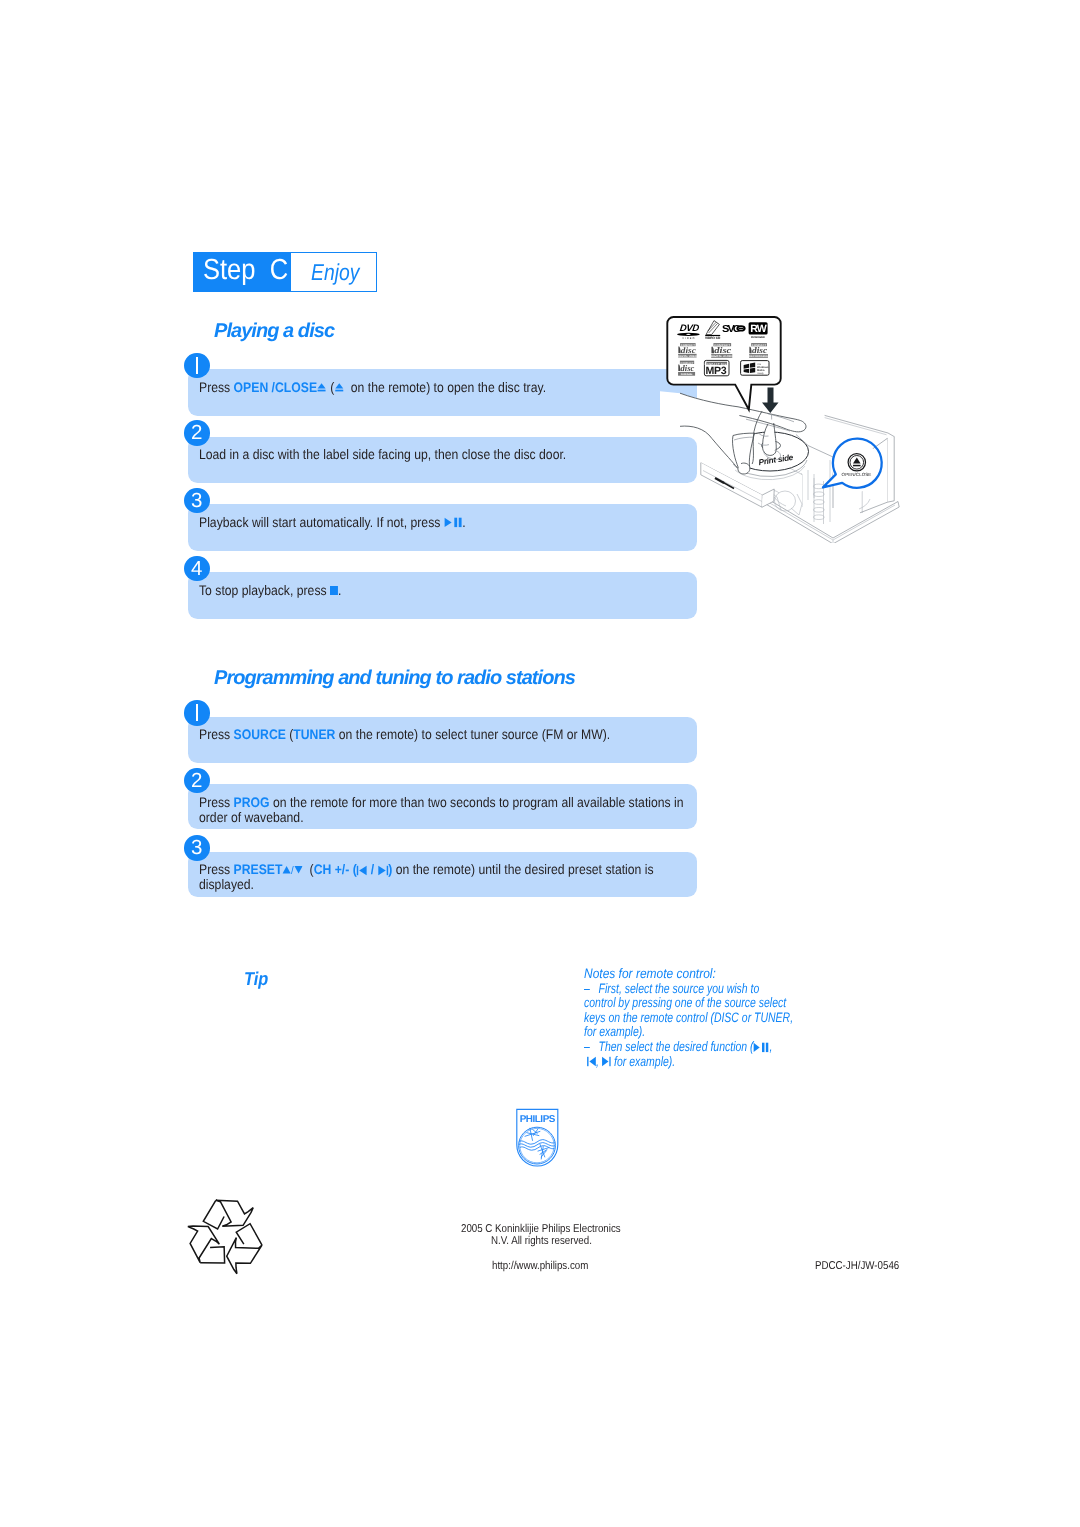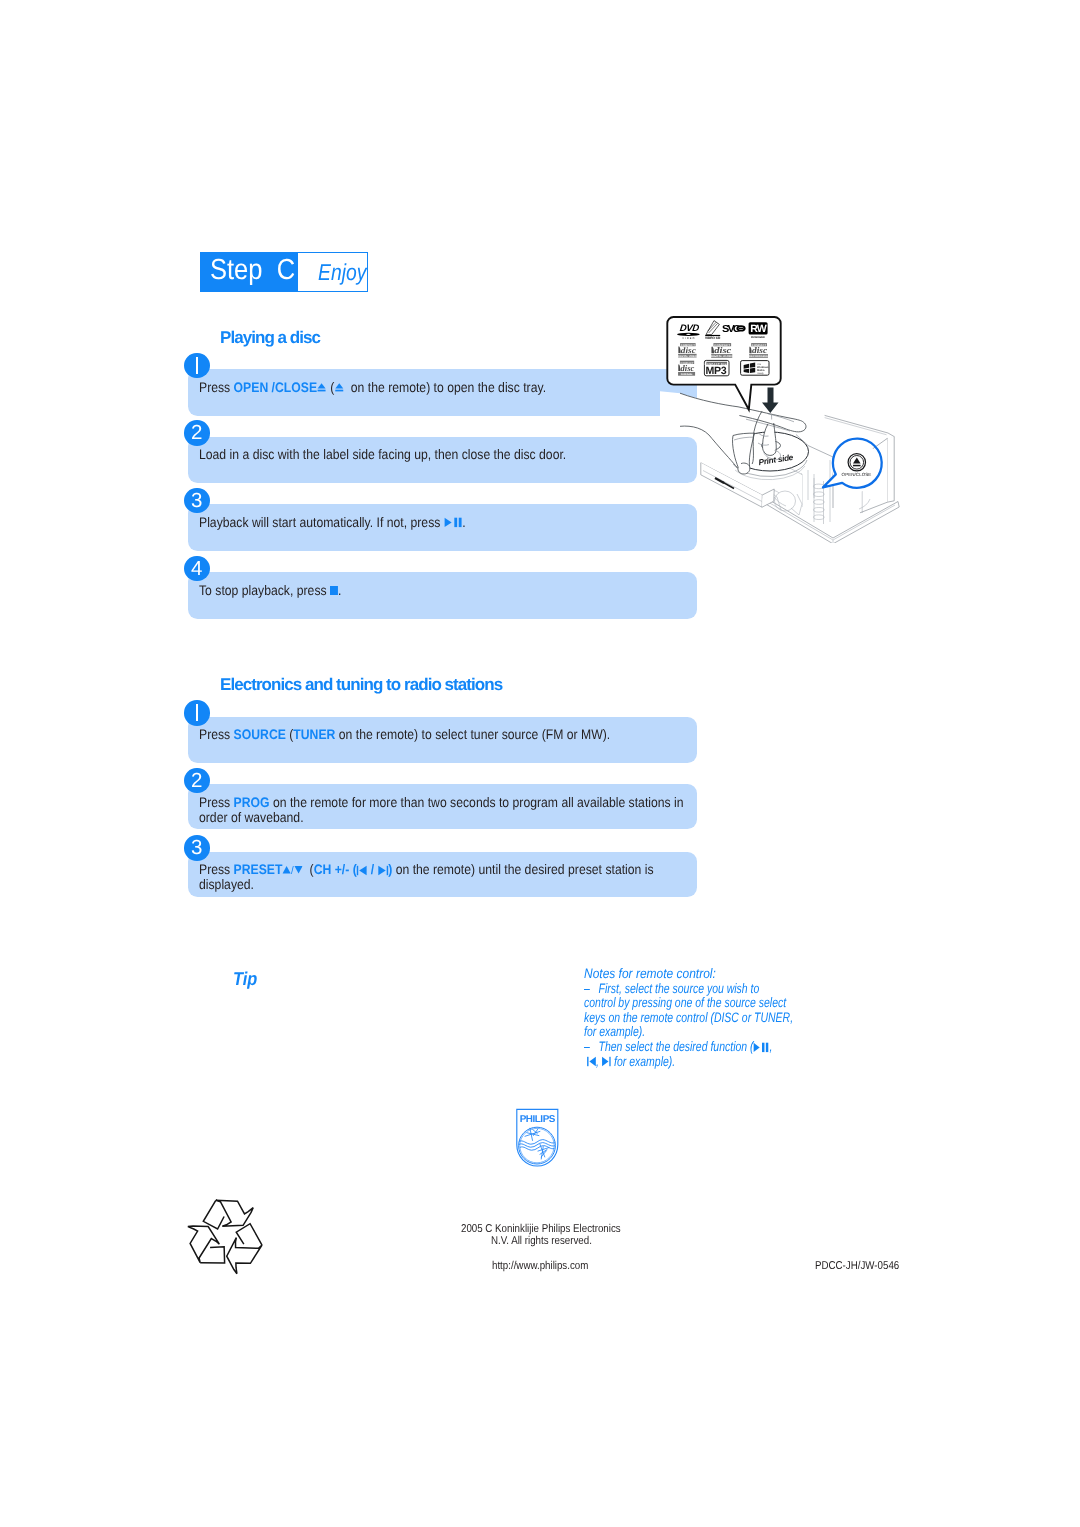--- a/index.html
+++ b/index.html
@@ -4,33 +4,33 @@
 <title>Philips Quick Start Guide - Step C</title>
 <style>
   html,body{margin:0;padding:0;background:#fff;}
   body{width:1080px;height:1527px;position:relative;overflow:hidden;
        font-family:"Liberation Sans",sans-serif;
        -webkit-font-smoothing:antialiased;text-rendering:geometricPrecision;}
   svg text{-webkit-font-smoothing:antialiased;}
   .page{position:absolute;left:0;top:0;width:1080px;height:1527px;}
 
   
-  .step-badge{position:absolute;left:200px;top:252px;width:168px;height:40px;
+  .step-badge{position:absolute;left:193px;top:252px;width:184px;height:40px;
      border:1.4px solid #1286f7;box-sizing:border-box;padding-left:28px;}
   .step-badge .left{position:absolute;left:0;top:0;width:97px;height:100%;
      background:#1286f7;}
   .step-badge .label{position:absolute;left:8.5px;top:1px;color:#fff;font-size:29px;
      line-height:33px;white-space:nowrap;transform:scaleX(0.88);transform-origin:left top;}
   .step-badge .sub{position:absolute;left:116.5px;top:4px;color:#1286f7;font-size:23px;
      font-style:italic;line-height:30px;white-space:nowrap;
      transform:scaleX(0.84);transform-origin:left top;}
 
   
-  h2.sect{position:absolute;margin:8px;color:#1286f7;font-weight:bold;
-     font-size:17px;white-space:nowrap;letter-spacing:-0.95px;line-height:23px;}
+  h2.sect{position:absolute;margin:2px;color:#1286f7;font-style:italic;font-weight:bold;
+     font-size:20px;white-space:nowrap;letter-spacing:-0.95px;line-height:23px;}
 
   
   .step{position:absolute;}
   .step .bar{position:absolute;left:4px;top:16.5px;background:#bcd9fc;border-radius:9.5px;}
   .step .num{position:absolute;left:0;top:0px;width:25.5px;height:25.5px;border-radius:50%;
      background:#1286f7;color:#fff;font-size:20.5px;line-height:25.5px;text-align:center;
      font-family:"Liberation Sans",sans-serif;font-weight:300;}
   .step .num .one{display:inline-block;width:1.6px;height:16.8px;background:#fff;
      vertical-align:middle;margin-top:-1.5px;}
   .step .txt{position:absolute;left:15px;top:27px;font-size:13.8px;color:#231f20;
@@ -97,21 +97,21 @@
       </div>
       <div class="step" style="left: 184px; top: 555.5px;">
         <div class="bar" style="width:509px;height:46.5px"></div>
         <div class="num">4</div>
         <div class="txt" style="width:552.5px"><span>To stop playback, press </span><span class="glyph-wrap" style="color:#1286f7"><svg class="glyph" width="9" height="9" viewBox="0 0 9 9">
               <rect x="0" y="0" width="9" height="9" fill="currentColor"></rect>
             </svg></span><span>.</span></div>
       </div>
     </div>
 
-  <h2 class="sect" style="left:212px;top:665px">Electronics and tuning to radio stations</h2>
+  <h2 class="sect" style="left:212px;top:665px">Programming and tuning to radio stations</h2>
   <div id="steps-radio">
       <div class="step" style="left: 184px; top: 700px;">
         <div class="bar" style="width:509px;height:46.5px"></div>
         <div class="num"><span class="one"></span></div>
         <div class="txt" style="width:552.5px"><span>Press </span><span class="hl">SOURCE</span><span> (</span><span class="hl">TUNER</span><span> on the remote) to select tuner source (FM or MW).</span></div>
       </div>
       <div class="step" style="left: 184px; top: 767.5px;">
         <div class="bar" style="width:509px;height:45px"></div>
         <div class="num">2</div>
         <div class="txt" style="width:552.5px"><span>Press </span><span class="hl">PROG</span><span> on the remote for more than two seconds to program all available stations in order of waveband.</span></div>
@@ -396,21 +396,21 @@
                  A 24.6 24.6 0 0 1 838.8 444.8 Z" fill="none" stroke="#0d6fe8" stroke-width="2.3" stroke-linejoin="round"></path>
         <circle cx="854.8" cy="462.3" r="8.7" fill="none" stroke="#18191b" stroke-width="1.25"></circle>
         <circle cx="854.8" cy="462.3" r="6.8" fill="none" stroke="#18191b" stroke-width="0.9"></circle>
         <path d="M854.8 457.6 L858.6 463.4 L851 463.4 Z" fill="#18191b"></path>
         <rect x="851" y="464.8" width="7.6" height="1.5" fill="#18191b"></rect>
         <text x="854.5" y="476.2" text-anchor="middle" font-family="Liberation Sans" font-size="4.5" fill="#18191b" letter-spacing="0.05">OPEN/CLOSE</text>
       </g>
     </svg>
   </div>
 
-  <div class="tip" style="left:233px;top:970px;width:340px">
+  <div class="tip" style="left:244px;top:970px;width:340px">
     <div class="t">Tip</div>
   </div>
 
   <div class="notes" style="left:584px;top:967px;width:300px">
     <div>Notes for remote control:</div>
     <div id="notes-body">
         <div><span>–&nbsp;&nbsp; First, select the source you wish to</span></div>
         <div><span>control by pressing one of the source select</span></div>
         <div><span>keys on the remote control (DISC or TUNER,</span></div>
         <div><span>for example).</span></div>

